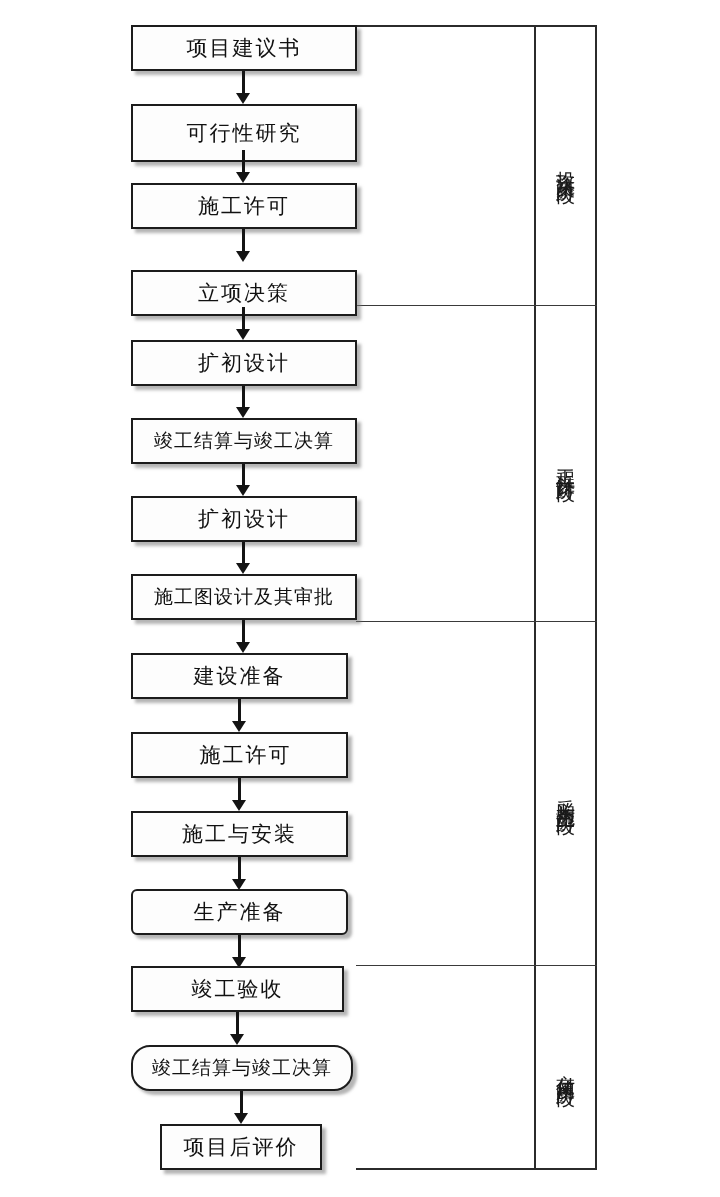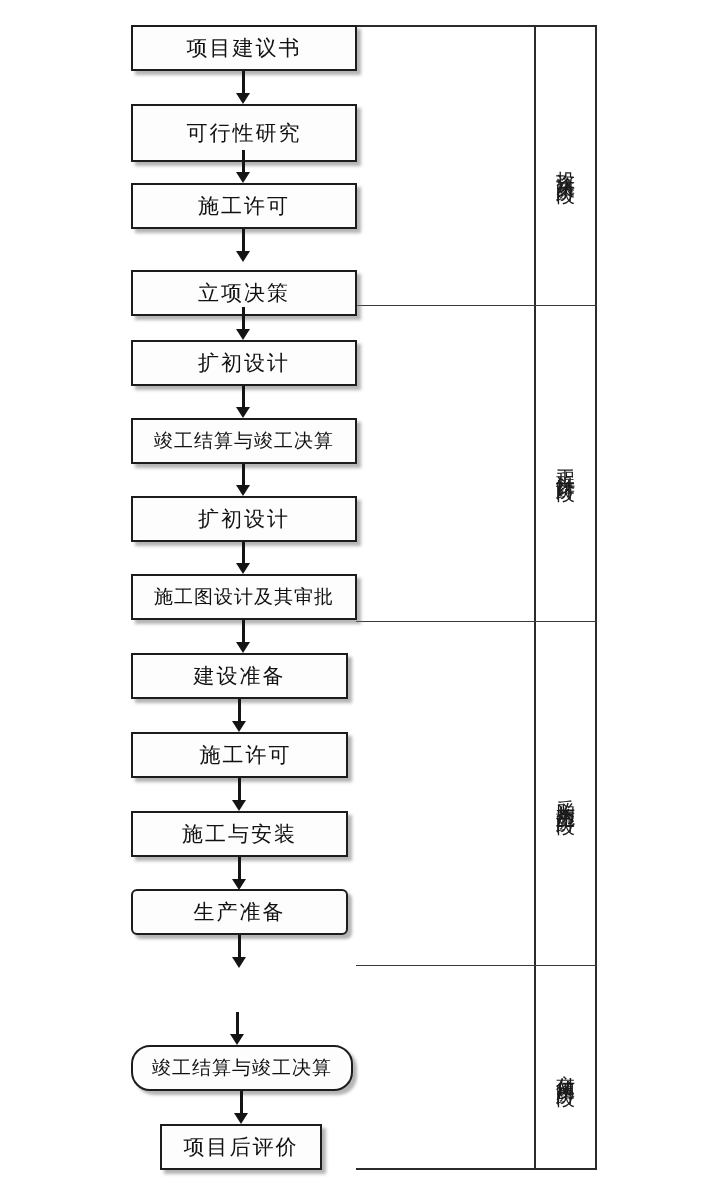--- a/index.html
+++ b/index.html
@@ -154,20 +154,21 @@
   <div class="arrow-head" style="left:232px; top:800px;"></div>
 
   <div class="node" style="left:131px; top:811px; width:217px; height:46px;">施工与安装</div>
   <div class="arrow-line" style="left:238px; top:857px; height:22px;"></div>
   <div class="arrow-head" style="left:232px; top:879px;"></div>
 
   <div class="node" style="left:131px; top:889px; width:217px; height:46px;border-radius:6px;">生产准备</div>
   <div class="arrow-line" style="left:238px; top:935px; height:22px;"></div>
   <div class="arrow-head" style="left:232px; top:957px;"></div>
 
+  <div class="node" style="left:131px; top:966px; width:213px; height:46px;">竣工验收</div>
   <div class="arrow-line" style="left:236px; top:1012px; height:22px;"></div>
   <div class="arrow-head" style="left:230px; top:1034px;"></div>
 
   <div class="node small-text" style="left:131px; top:1045px; width:222px; height:46px;border-radius:19px;">竣工结算与竣工决算</div>
   <div class="arrow-line" style="left:240px; top:1091px; height:22px;"></div>
   <div class="arrow-head" style="left:234px; top:1113px;"></div>
 
   <div class="node" style="left:160px; top:1124px; width:162px; height:46px;">项目后评价</div>
 
 </div>

